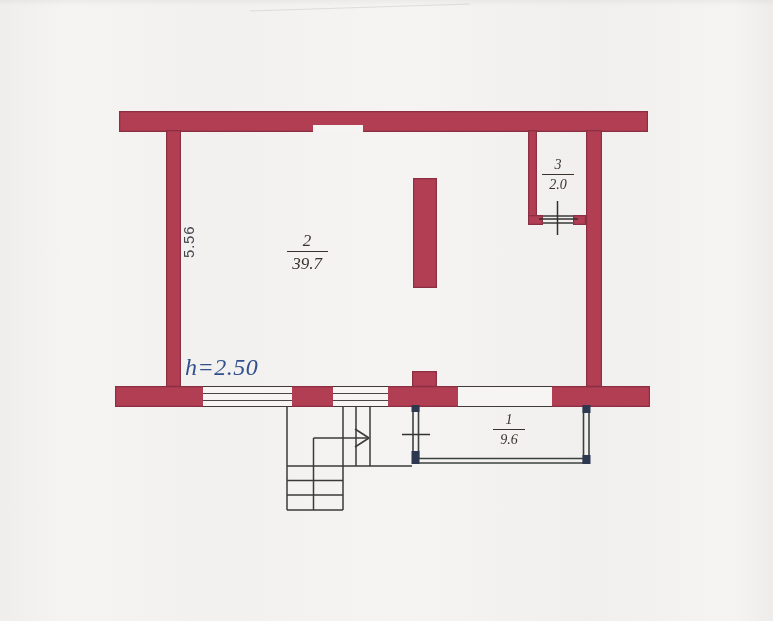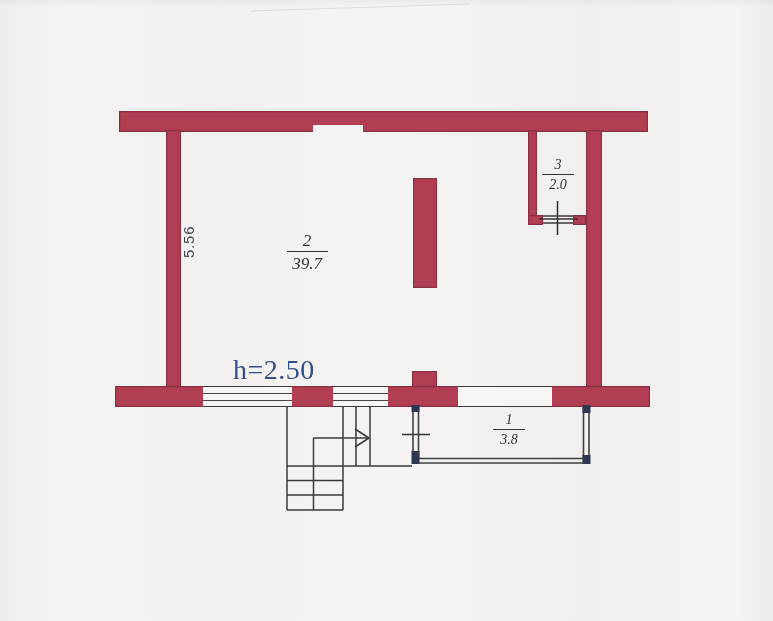--- a/index.html
+++ b/index.html
@@ -41,21 +41,21 @@
   .frac .bar{display:block;height:1.4px;background:#39322c;margin:2px auto 2px auto;}
   .frac .den{display:block;}
   .frac-2 .num{font-size:17px;}
   .frac-2 .den{font-size:17px;padding-top:1px;}
   .frac-2 .bar{width:41px;}
   .frac-s .num{font-size:14px;}
   .frac-s .den{font-size:14px;padding-top:1px;}
   .frac-s .bar{width:32px;}
   .hnote{
     position:absolute;left:185px;top:354px;
-    font-size:28px;color:#31508d;letter-spacing:0.5px;margin-left:48px;
+    font-style:italic;font-size:24px;color:#31508d;letter-spacing:0.5px;
   }
   .dim-left{
     position:absolute;left:180px;top:258px;
     transform:rotate(-90deg);transform-origin:left top;
     font-family:"Liberation Sans", sans-serif;
     font-size:15px;color:#43464e;letter-spacing:0.8px;white-space:nowrap;
   }
   svg{position:absolute;left:0;top:0;}
 </style>
 </head>
@@ -156,20 +156,20 @@
 
   <div class="frac frac-s" style="left:534px;top:158px;width:48px;">
     <span class="num">3</span>
     <span class="bar"></span>
     <span class="den">2.0</span>
   </div>
 
   <div class="frac frac-s" style="left:485px;top:413px;width:48px;">
     <span class="num">1</span>
     <span class="bar"></span>
-    <span class="den">3.8</span>
+    <span class="den">9.6</span>
   </div>
 
   <div class="hnote">h=2.50</div>
 
   <div class="dim-left">5.56</div>
 
 </div>
 
 </body></html>

